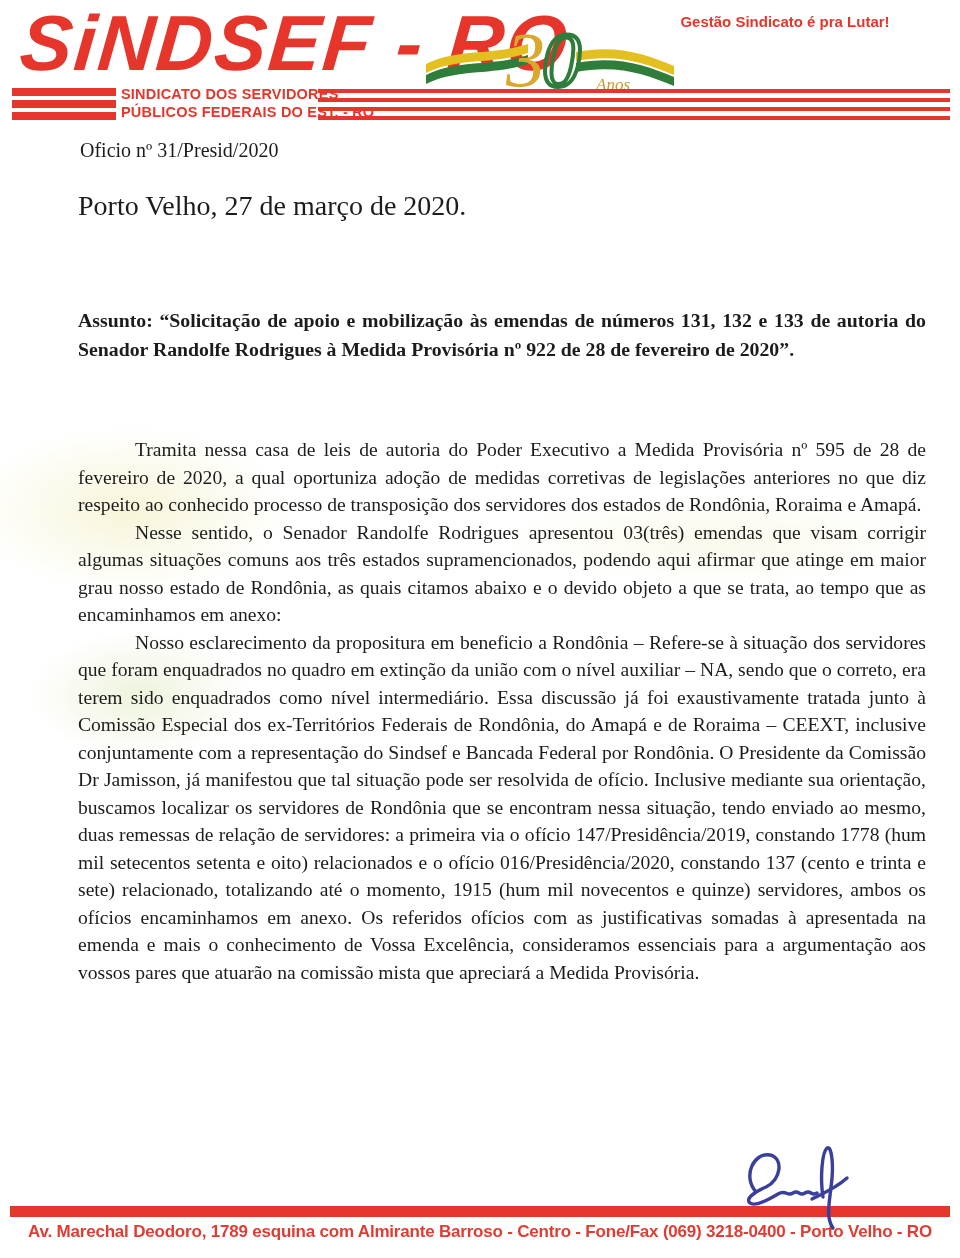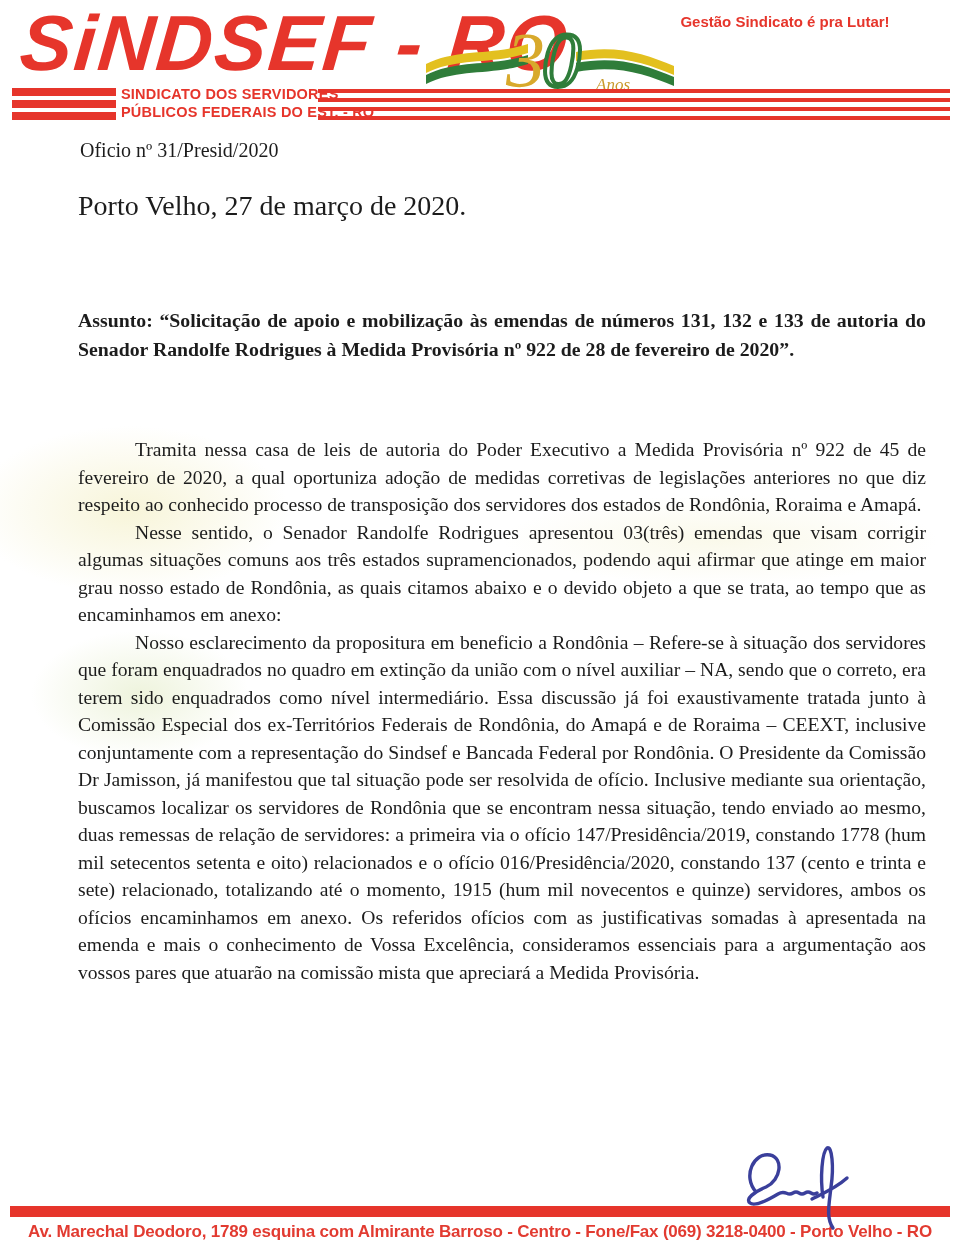--- a/index.html
+++ b/index.html
@@ -96,21 +96,21 @@
   <div class="ln"></div>
 </div>
 
 <div class="abs ref">Oficio nº 31/Presid/2020</div>
 
 <div class="abs dateline">Porto Velho, 27 de março de 2020.</div>
 
 <div class="abs subject">Assunto: “Solicitação de apoio e mobilização às emendas de números 131, 132 e 133 de autoria do Senador Randolfe Rodrigues à Medida Provisória nº 922 de 28 de fevereiro de 2020”.</div>
 
 <div class="abs lettertext">
-  <p>Tramita nessa casa de leis de autoria do Poder Executivo a Medida Provisória nº 922 de 45 de fevereiro de 2020, a qual oportuniza adoção de medidas corretivas de legislações anteriores no que diz respeito ao conhecido processo de transposição dos servidores dos estados de Rondônia, Roraima e Amapá.</p>
+  <p>Tramita nessa casa de leis de autoria do Poder Executivo a Medida Provisória nº 595 de 28 de fevereiro de 2020, a qual oportuniza adoção de medidas corretivas de legislações anteriores no que diz respeito ao conhecido processo de transposição dos servidores dos estados de Rondônia, Roraima e Amapá.</p>
   <p>Nesse sentido, o Senador Randolfe Rodrigues apresentou 03(três) emendas que visam corrigir algumas situações comuns aos três estados supramencionados, podendo aqui afirmar que atinge em maior grau nosso estado de Rondônia, as quais citamos abaixo e o devido objeto a que se trata, ao tempo que as encaminhamos em anexo:</p>
   <p>Nosso esclarecimento da propositura em beneficio a Rondônia – Refere-se à situação dos servidores que foram enquadrados no quadro em extinção da união com o nível auxiliar – NA, sendo que o correto, era terem sido enquadrados como nível intermediário. Essa discussão já foi exaustivamente tratada junto à Comissão Especial dos ex-Territórios Federais de Rondônia, do Amapá e de Roraima – CEEXT, inclusive conjuntamente com a representação do Sindsef e Bancada Federal por Rondônia. O Presidente da Comissão Dr Jamisson, já manifestou que tal situação pode ser resolvida de ofício. Inclusive mediante sua orientação, buscamos localizar os servidores de Rondônia que se encontram nessa situação, tendo enviado ao mesmo, duas remessas de relação de servidores: a primeira via o ofício 147/Presidência/2019, constando 1778 (hum mil setecentos setenta e oito) relacionados e o ofício 016/Presidência/2020, constando 137 (cento e trinta e sete) relacionado, totalizando até o momento,  1915 (hum mil novecentos e quinze) servidores, ambos os ofícios encaminhamos em anexo. Os referidos ofícios com as justificativas somadas à apresentada na emenda e mais o conhecimento de Vossa Excelência, consideramos essenciais para a argumentação aos vossos pares que atuarão na comissão mista que apreciará a Medida Provisória.</p>
 </div>
 
 <svg class="abs signature" viewBox="0 0 144 100">
   <g fill="none" stroke="#3a3f9b" stroke-width="3.4" stroke-linecap="round" stroke-linejoin="round">
     <path d="M30,56 C16,40 28,16 44,19 C58,22 55,44 40,51 C28,56 19,63 24,67 C29,71 42,64 52,58 C60,53 61,61 67,57 C73,53 73,61 79,57 C85,53 85,61 91,57"></path>
     <path d="M97,61 C94,42 96,16 101,12 C106,9 108,31 105,51 C103,69 100,82 107,92"></path>
     <path d="M86,63 C96,58 110,52 121,42"></path>
   </g>

